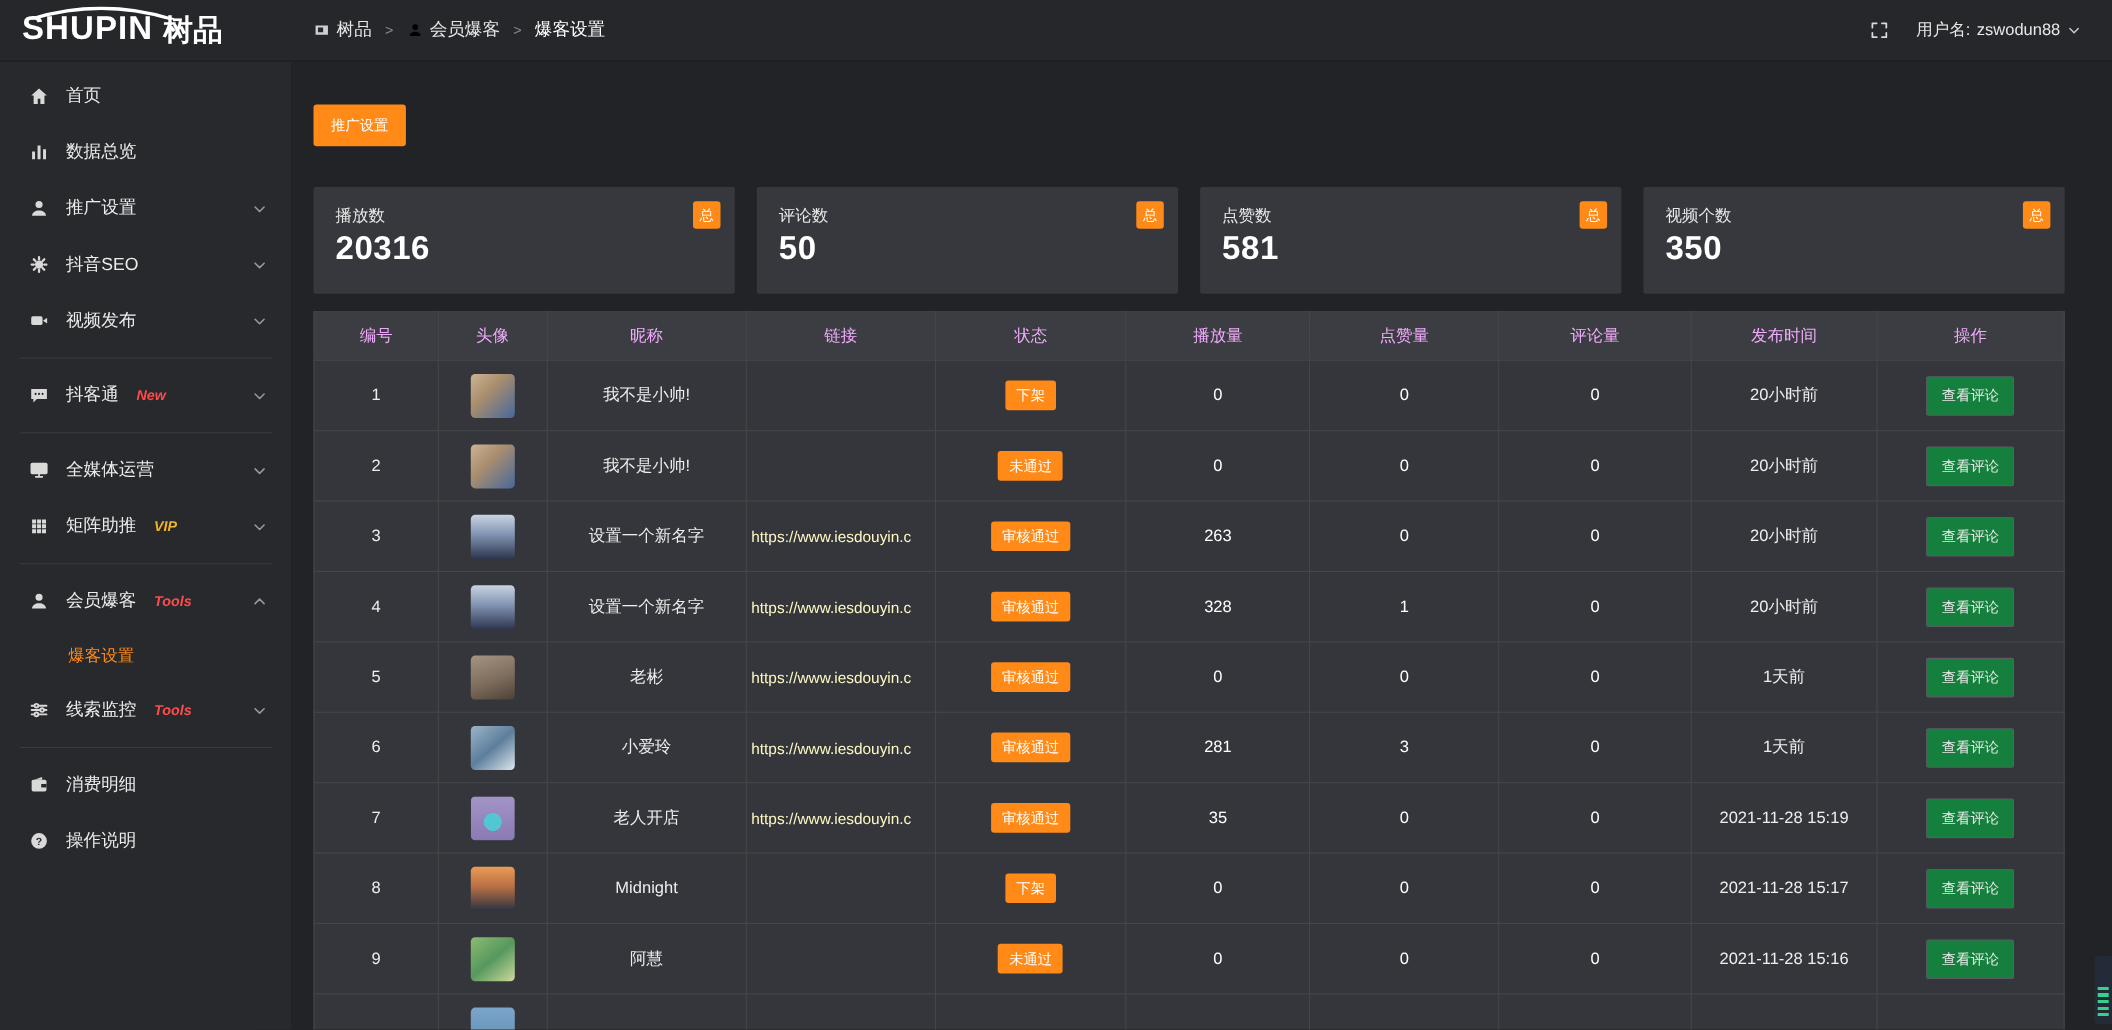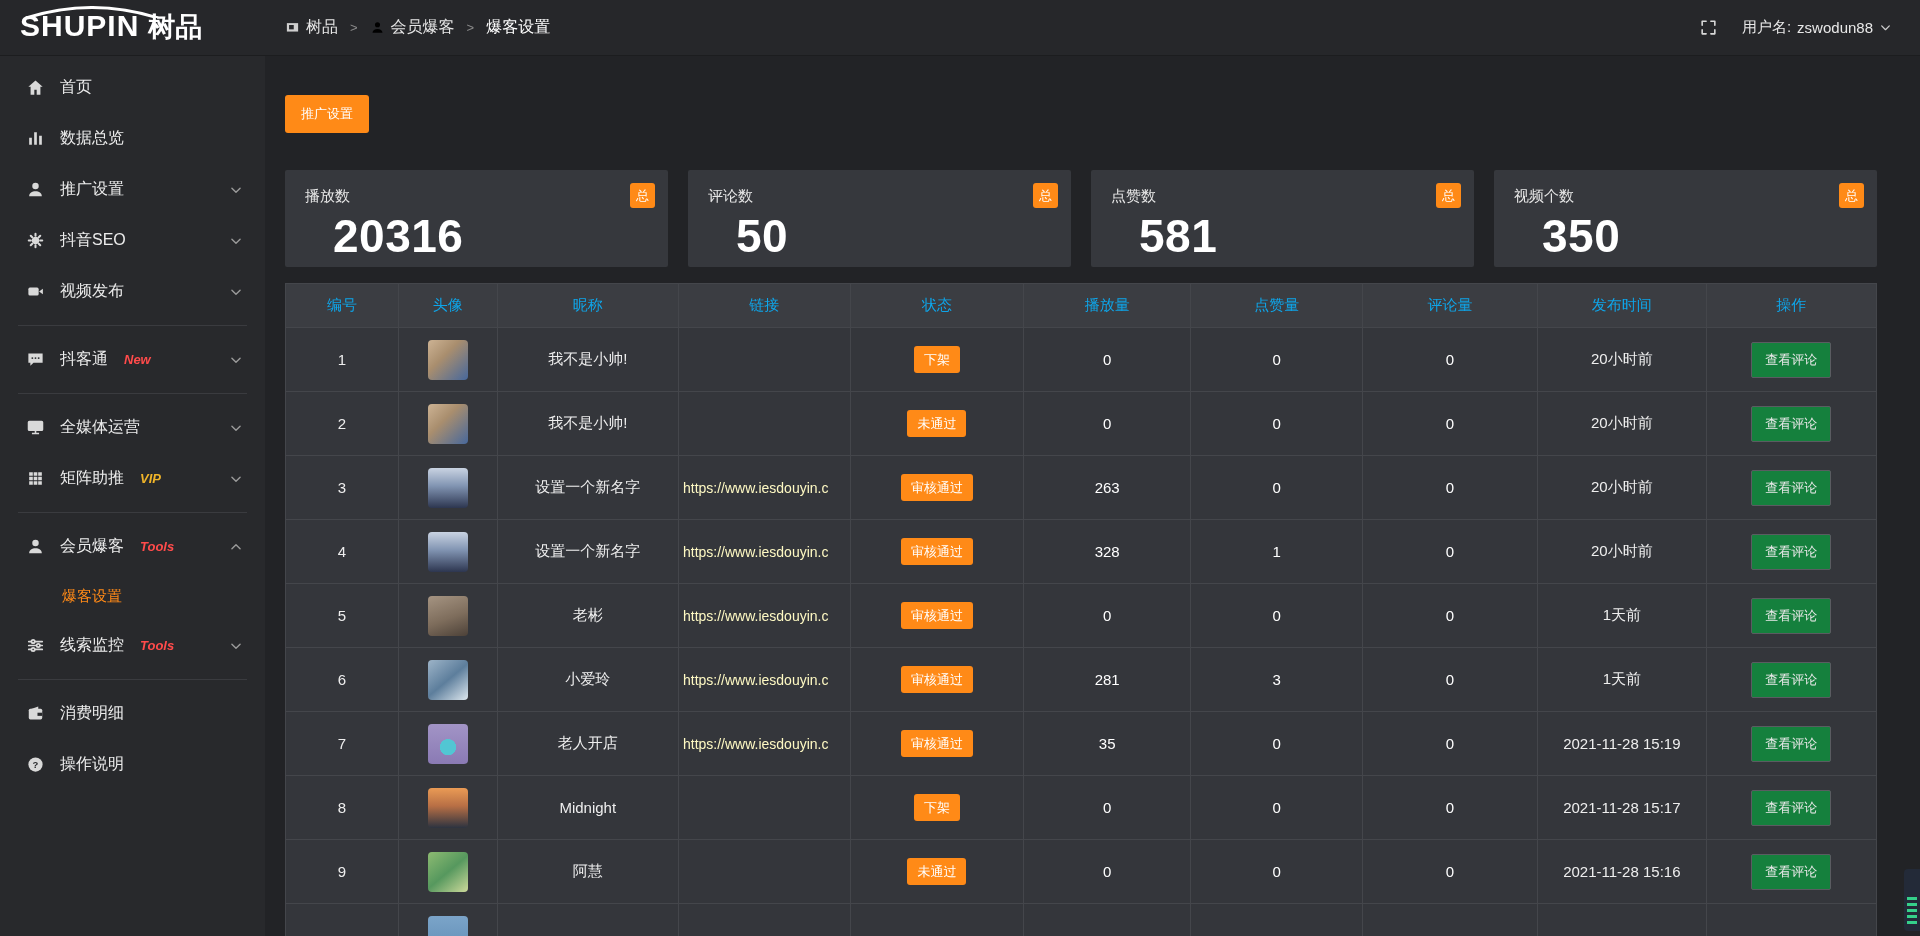--- a/index.html
+++ b/index.html
@@ -42,28 +42,28 @@
   .sb-divider{height:1px;background:#3a3b3f;margin:8px 18px;}
 
   
   .content{position:absolute;left:265px;top:56px;right:0;bottom:0;background:#222326;
     padding:39px 43px 0 20px;overflow:hidden;}
   .promo-btn{background:#ff8a17;color:#fff;border:none;border-radius:3px;width:84px;height:38px;
     font-size:13px;cursor:pointer;font-family:inherit;}
   .stats{display:flex;gap:20px;margin-top:37px;}
   .stat-card{flex:1;height:97px;background:#36383d;border-radius:2px;position:relative;padding:17px 20px;}
   .stat-label{font-size:15px;color:#e8e8e8;}
-  .stat-value{font-size:46px;font-weight:600;color:#fff;margin-top:3px;letter-spacing:0.5px;margin-left:28px;}
+  .stat-value{font-size:30px;font-weight:600;color:#fff;margin-top:3px;letter-spacing:0.5px;}
   .stat-badge{position:absolute;top:13px;right:13px;width:25px;height:25px;background:#ff8a17;color:#fff;
     font-size:13px;display:flex;align-items:center;justify-content:center;border-radius:3px;}
 
   
   .table-wrap{margin-top:16px;}
   table{width:100%;border-collapse:collapse;table-layout:fixed;background:#34363b;}
-  th{height:44px;background:#3b3d42;font-weight:500;font-size:15px;color:#0ea5e9;
+  th{height:44px;background:#3b3d42;font-weight:500;font-size:15px;color:#f0abfc;
     border:1px solid #44464b;text-align:center;}
   td{height:64px;text-align:center;font-size:15px;border:1px solid #44464b;color:#eee;padding:0 4px;}
   .avatar{width:40px;height:40px;border-radius:4px;margin:0 auto;background:#555;}
   .link{display:block;color:#fef9c3;font-size:14px;white-space:nowrap;overflow:hidden;text-align:left;cursor:pointer;}
   .status-badge{display:inline-block;background:#ff8a17;color:#fff;font-size:13px;padding:7px 10px;
     border-radius:3px;line-height:1;}
   .action-btn{background:#15803d;border:1px solid #5a5c61;color:#e8e8e8;font-size:13px;padding:8px 13px;
     border-radius:2px;cursor:pointer;font-family:inherit;}
   .num{font-weight:500;color:#fff;}
 

